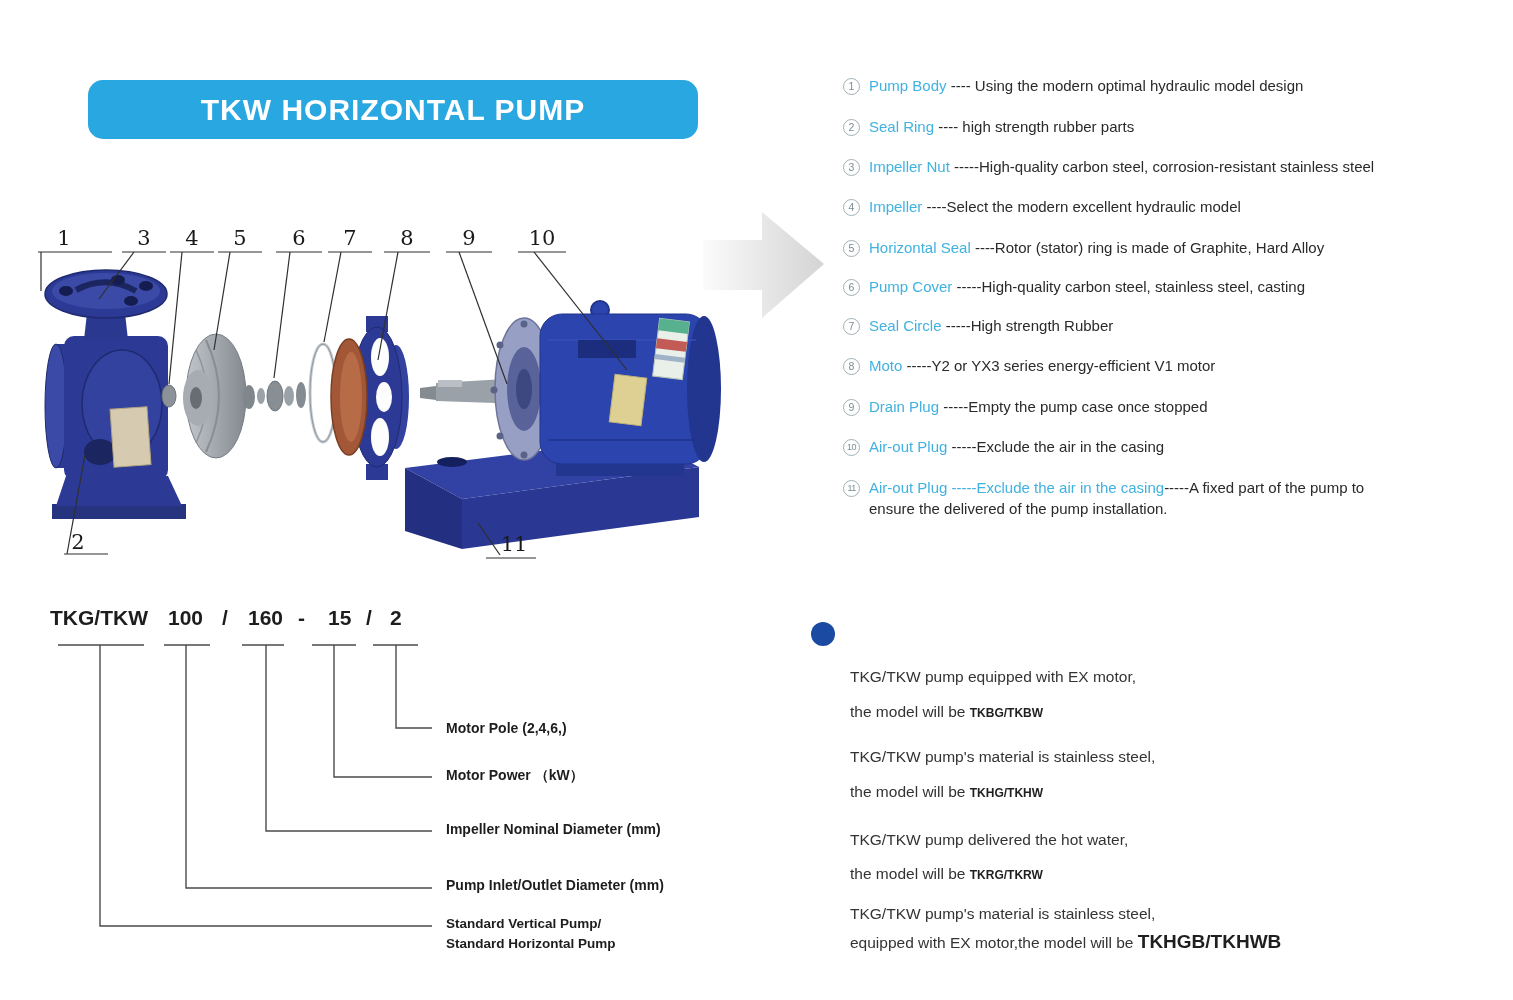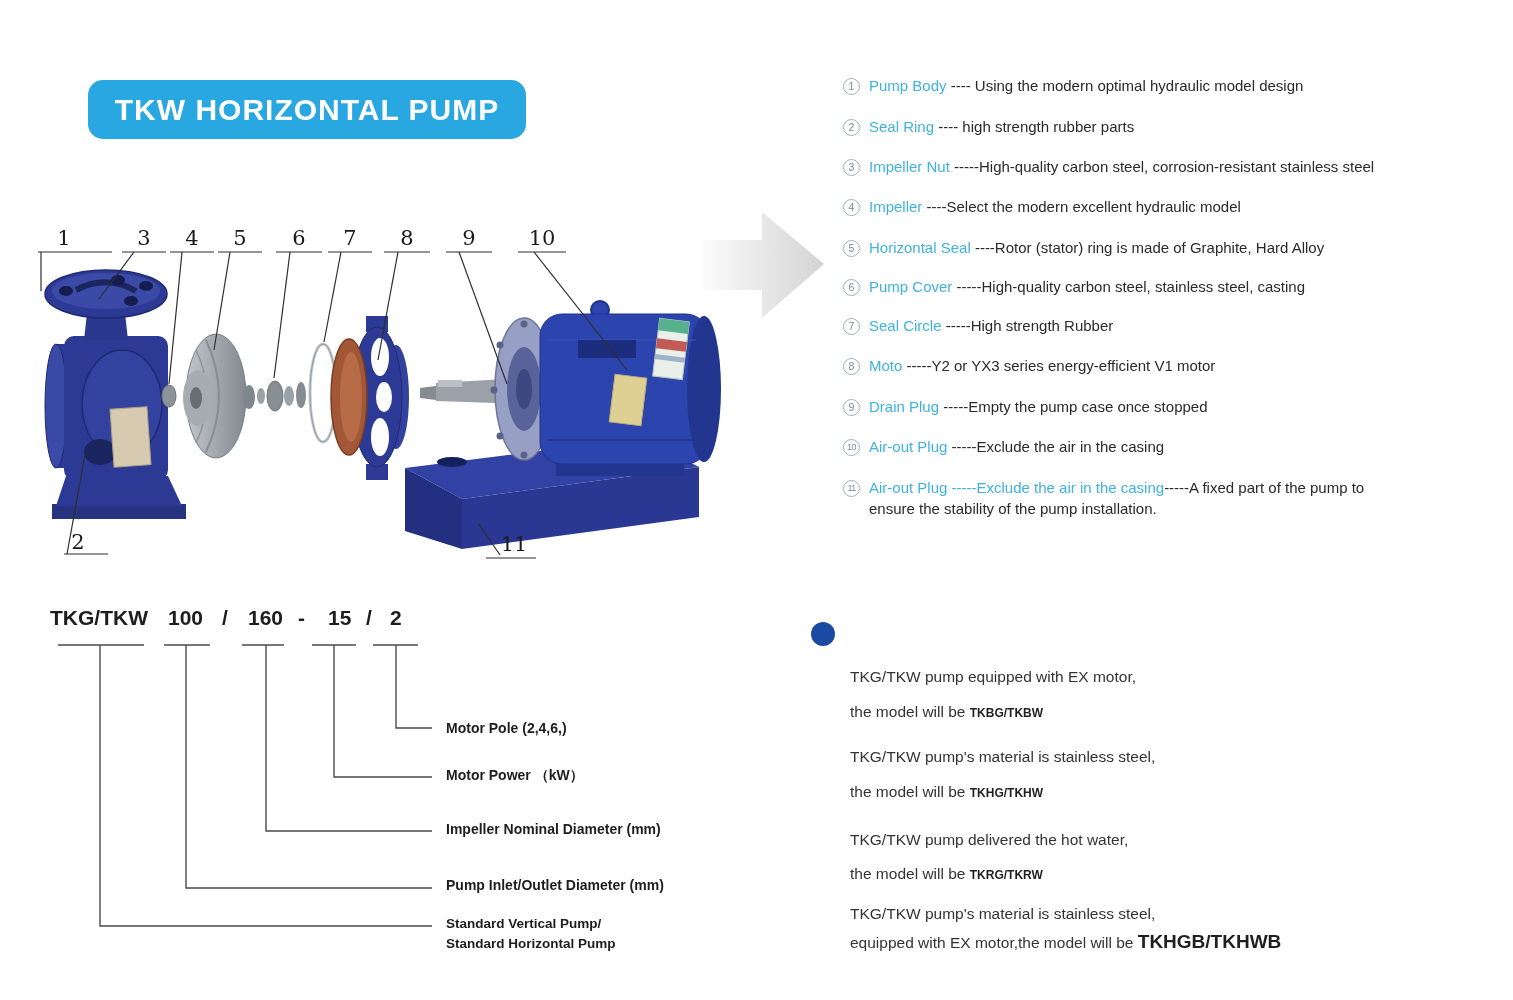--- a/index.html
+++ b/index.html
@@ -2,21 +2,21 @@
 <html><head>
 <meta charset="utf-8">
 <style>
   html,body{margin:0;padding:0;}
   body{
     width:1513px;height:1000px;position:relative;background:#ffffff;
     font-family:"Liberation Sans",sans-serif;overflow:hidden;
   }
   
   .banner{
-    position:absolute;left:88px;top:80px;width:438px;height:59px;
+    position:absolute;left:88px;top:80px;width:610px;height:59px;
     background:#29a7e0;border-radius:15px;display:flex;align-items:center;justify-content:center;
   }
   .banner span{color:#ffffff;font-weight:bold;font-size:30px;letter-spacing:1px;}
 
   
   .diagram-svg{position:absolute;left:0;top:0;}
 
   
   .parts-list{position:absolute;left:843px;top:0;width:655px;height:560px;}
   .part-item{position:absolute;display:flex;align-items:flex-start;width:655px;}
@@ -233,21 +233,21 @@
   <div class="part-item" style="top:396px">
     <span class="part-num">9</span>
     <span class="part-text"><span class="part-name">Drain Plug</span><span> -----Empty the pump case once stopped</span></span>
   </div>
   <div class="part-item" style="top:436px">
     <span class="part-num td">10</span>
     <span class="part-text"><span class="part-name">Air-out Plug</span><span> -----Exclude the air in the casing</span></span>
   </div>
   <div class="part-item" style="top:477px">
     <span class="part-num td">11</span>
-    <span class="part-text"><span class="part-name">Air-out Plug -----Exclude the air in the casing</span><span>-----A fixed part of the pump to</span><span class="block">ensure the stability of the pump installation.</span></span>
+    <span class="part-text"><span class="part-name">Air-out Plug -----Exclude the air in the casing</span><span>-----A fixed part of the pump to</span><span class="block">ensure the delivered of the pump installation.</span></span>
   </div>
 </div>
 
 <div class="model-code">
   <span class="seg" style="left:10px">TKG/TKW</span>
   <span class="seg" style="left:128px">100</span>
   <span class="seg" style="left:182px">/</span>
   <span class="seg" style="left:208px">160</span>
   <span class="seg" style="left:258px">-</span>
   <span class="seg" style="left:288px">15</span>

